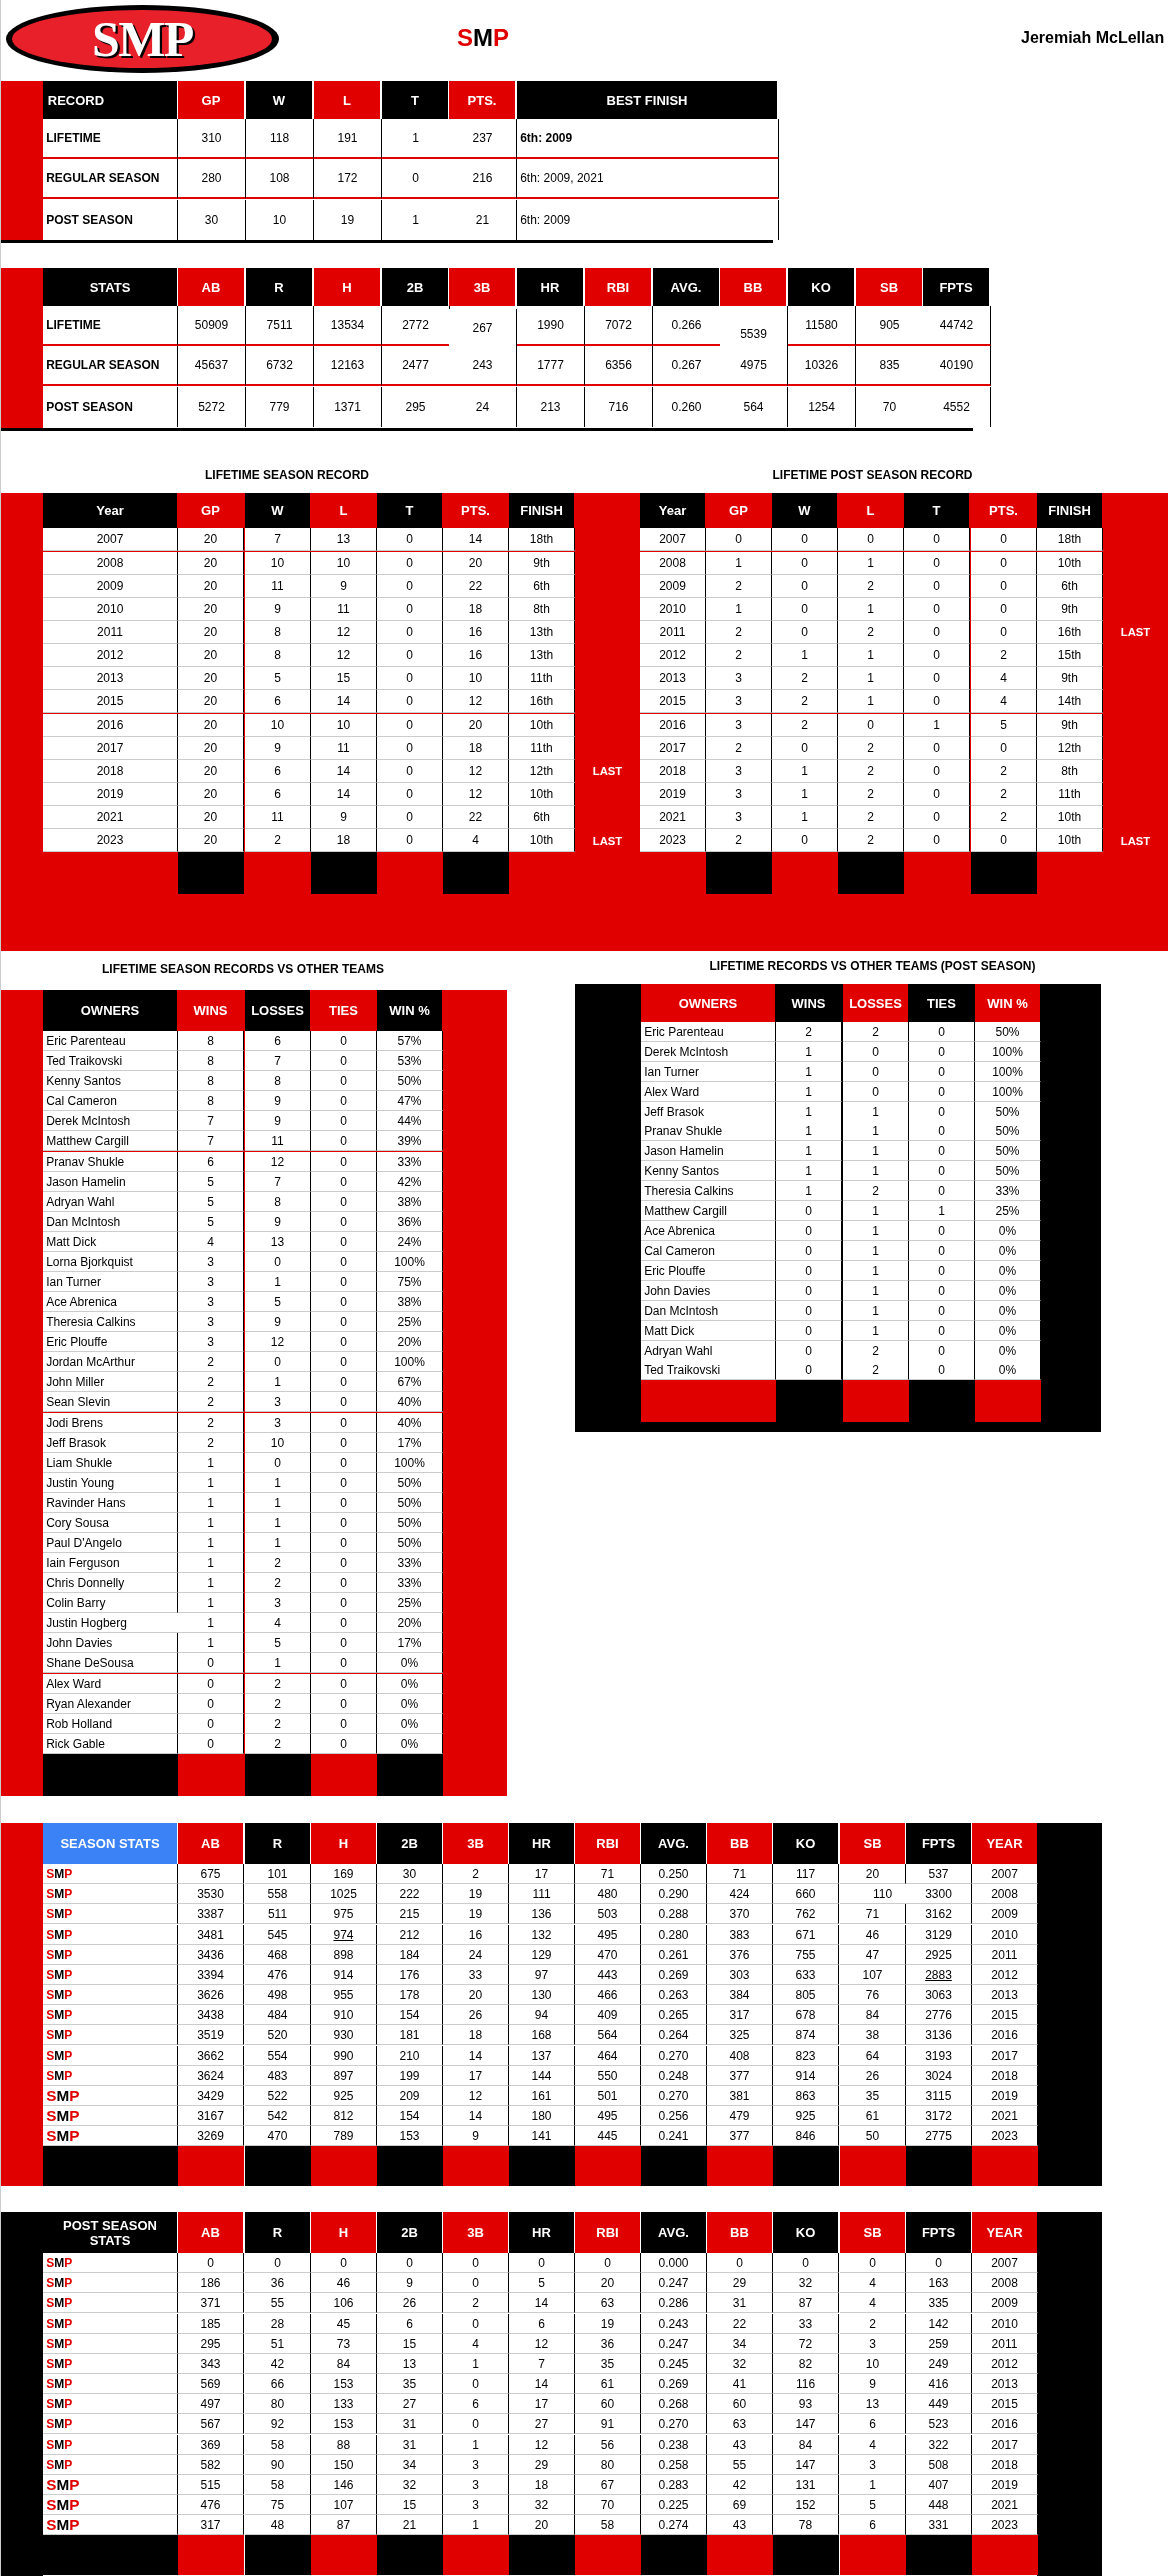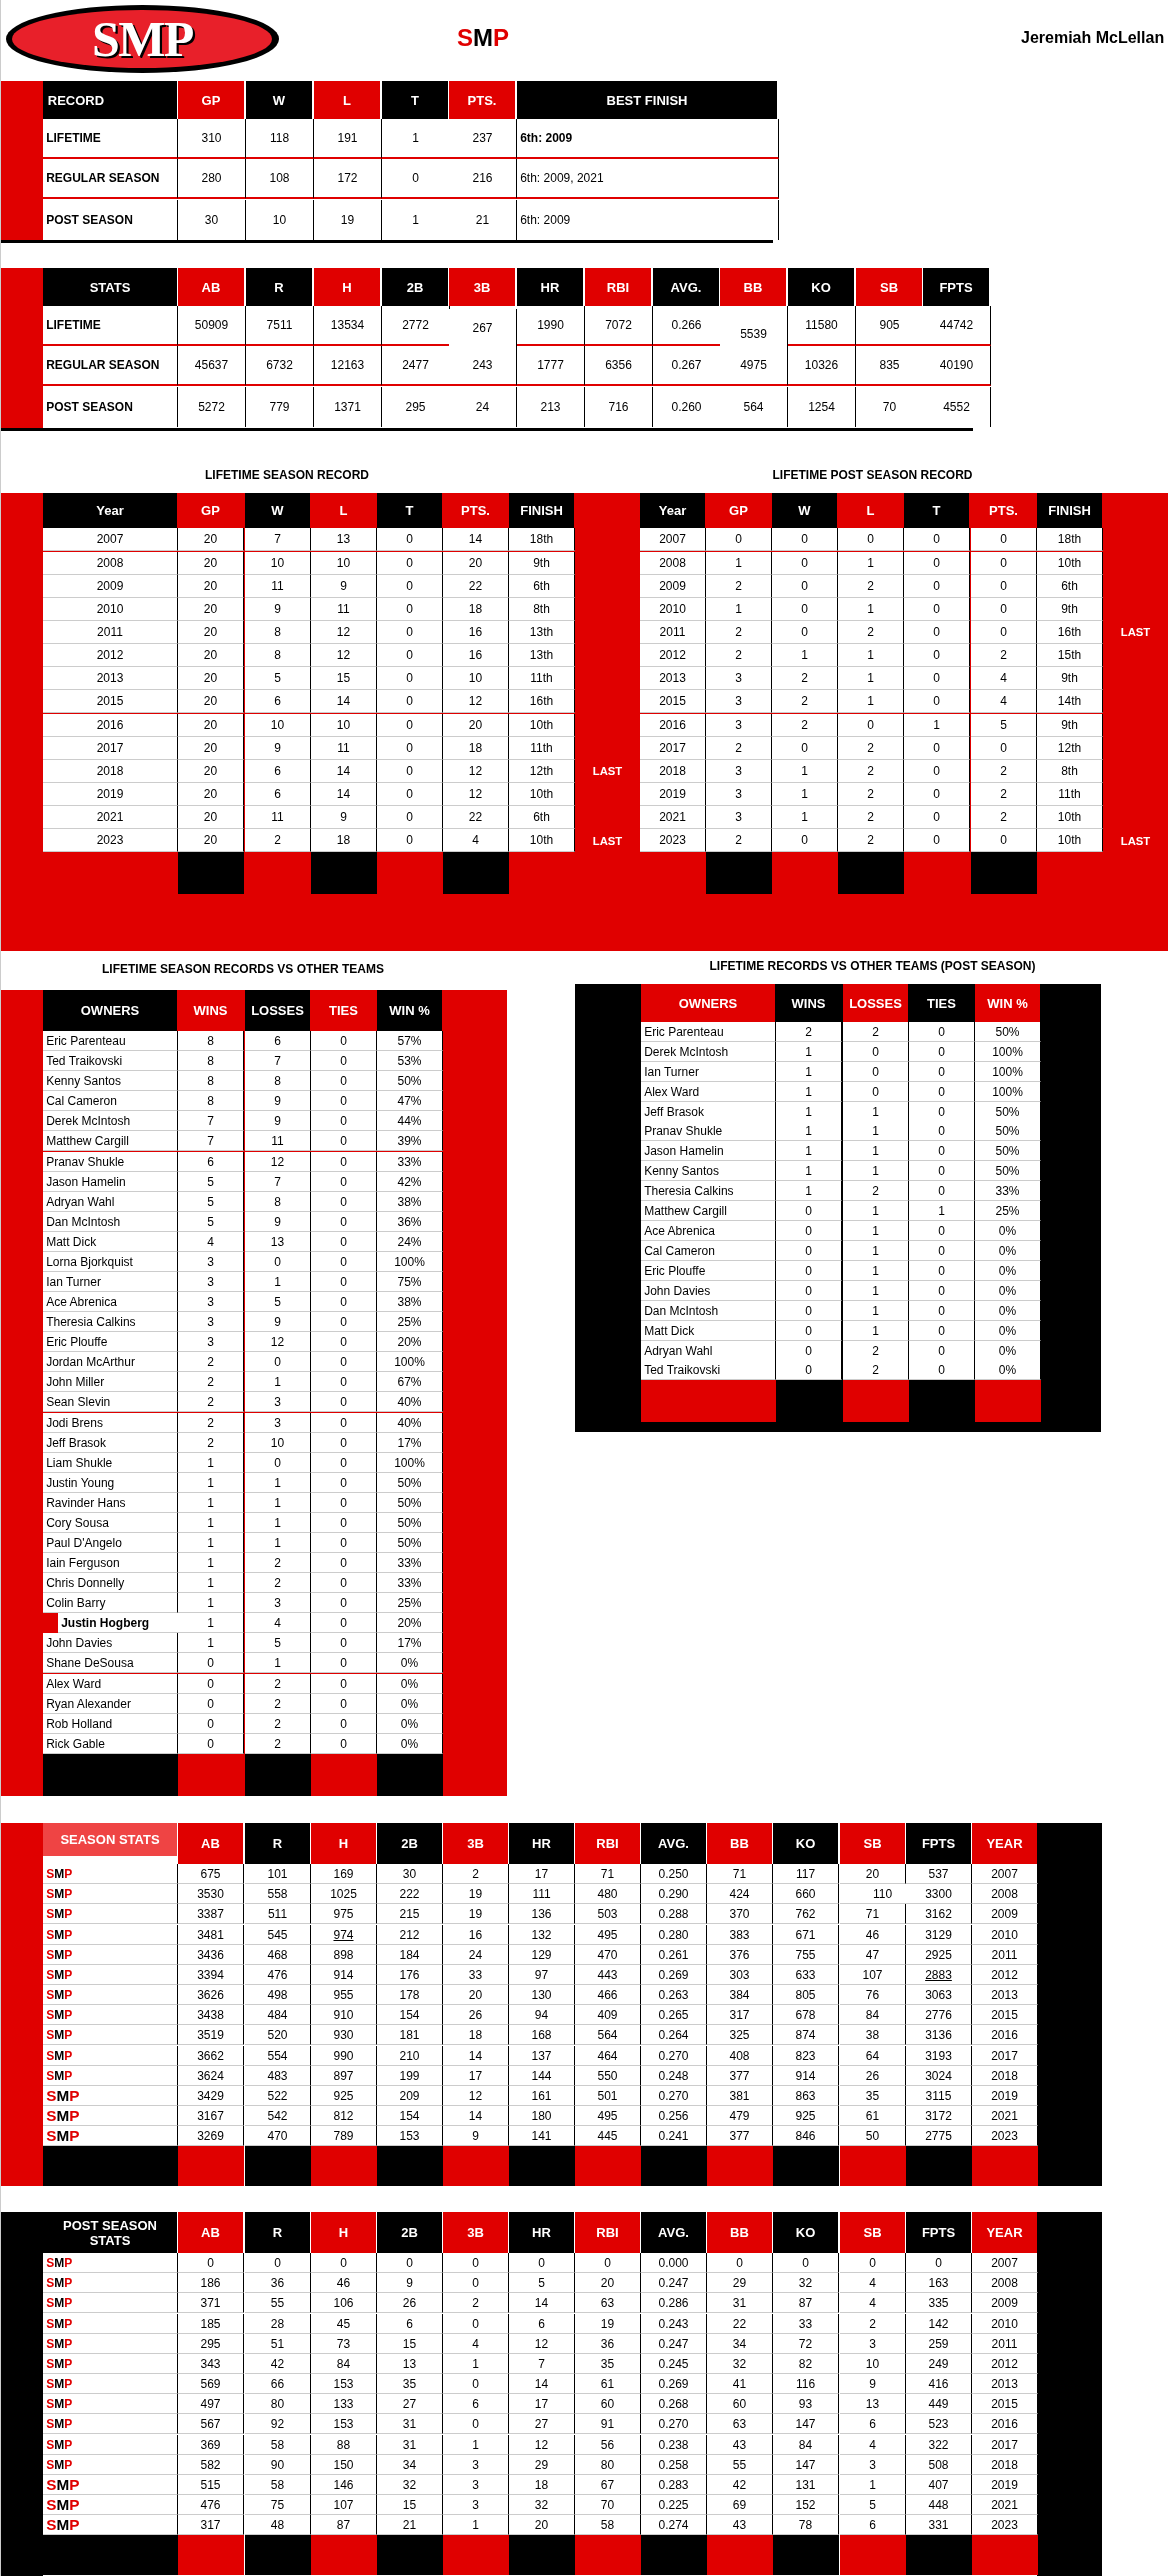--- a/index.html
+++ b/index.html
@@ -500,21 +500,21 @@
     <div class="abs cell name" style="left:0px;top:583px;width:135px;height:20px;">Chris Donnelly</div>
     <div class="abs cell" style="left:135px;top:583px;width:66px;height:20px;">1</div>
     <div class="abs cell" style="left:202px;top:583px;width:66px;height:20px;">2</div>
     <div class="abs cell" style="left:268px;top:583px;width:66px;height:20px;">0</div>
     <div class="abs cell" style="left:334px;top:583px;width:66px;height:20px;">33%</div>
     <div class="abs cell name" style="left:0px;top:603px;width:135px;height:20px;">Colin Barry</div>
     <div class="abs cell" style="left:135px;top:603px;width:66px;height:20px;">1</div>
     <div class="abs cell" style="left:202px;top:603px;width:66px;height:20px;">3</div>
     <div class="abs cell" style="left:268px;top:603px;width:66px;height:20px;">0</div>
     <div class="abs cell" style="left:334px;top:603px;width:66px;height:20px;">25%</div>
-    <div class="abs cell name" style="left:15px;top:623px;width:158px;height:20px;font-weight:bold;">Justin Hogberg</div>
+    <div class="abs cell name" style="left:0px;top:623px;width:158px;height:20px;">Justin Hogberg</div>
     <div class="abs cell" style="left:135px;top:623px;width:66px;height:20px;">1</div>
     <div class="abs cell" style="left:202px;top:623px;width:66px;height:20px;">4</div>
     <div class="abs cell" style="left:268px;top:623px;width:66px;height:20px;">0</div>
     <div class="abs cell" style="left:334px;top:623px;width:66px;height:20px;">20%</div>
     <div class="abs cell name" style="left:0px;top:643px;width:135px;height:20px;">John Davies</div>
     <div class="abs cell" style="left:135px;top:643px;width:66px;height:20px;">1</div>
     <div class="abs cell" style="left:202px;top:643px;width:66px;height:20px;">5</div>
     <div class="abs cell" style="left:268px;top:643px;width:66px;height:20px;">0</div>
     <div class="abs cell" style="left:334px;top:643px;width:66px;height:20px;">17%</div>
     <div class="abs cell name" style="left:0px;top:663px;width:135px;height:20px;">Shane DeSousa</div>
@@ -649,21 +649,21 @@
     <div class="abs" style="left:0px;top:396px;width:135px;height:42px;background:#e00000;"></div>
     <div class="abs" style="left:135px;top:396px;width:66px;height:42px;background:#000;"></div>
     <div class="abs" style="left:202px;top:396px;width:66px;height:42px;background:#e00000;"></div>
     <div class="abs" style="left:268px;top:396px;width:66px;height:42px;background:#000;"></div>
     <div class="abs" style="left:334px;top:396px;width:66px;height:42px;background:#e00000;"></div>
   </div>
 
 <div class="abs red" style="left:0;top:1823px;width:42px;height:363px;"></div>
 <div class="abs blk" style="left:1036px;top:1823px;width:65px;height:363px;"></div>
 <div class="abs" id="season-stats" style="left:42px;top:1823px;">
-    <div class="abs hdr" style="left:0px;top:0;width:134px;height:33px;background:#ef4444;">SEASON STATS</div>
+    <div class="abs hdr" style="left:0px;top:0;width:134px;height:41px;background:#3b82f6;">SEASON STATS</div>
     <div class="abs hdr" style="left:135px;top:0;width:65px;height:41px;background:#e00000;">AB</div>
     <div class="abs hdr" style="left:202px;top:0;width:65px;height:41px;background:#000;">R</div>
     <div class="abs hdr" style="left:268px;top:0;width:65px;height:41px;background:#e00000;">H</div>
     <div class="abs hdr" style="left:334px;top:0;width:65px;height:41px;background:#000;">2B</div>
     <div class="abs hdr" style="left:400px;top:0;width:65px;height:41px;background:#e00000;">3B</div>
     <div class="abs hdr" style="left:466px;top:0;width:65px;height:41px;background:#000;">HR</div>
     <div class="abs hdr" style="left:532px;top:0;width:65px;height:41px;background:#e00000;">RBI</div>
     <div class="abs hdr" style="left:598px;top:0;width:65px;height:41px;background:#000;">AVG.</div>
     <div class="abs hdr" style="left:664px;top:0;width:65px;height:41px;background:#e00000;">BB</div>
     <div class="abs hdr" style="left:730px;top:0;width:65px;height:41px;background:#000;">KO</div>

